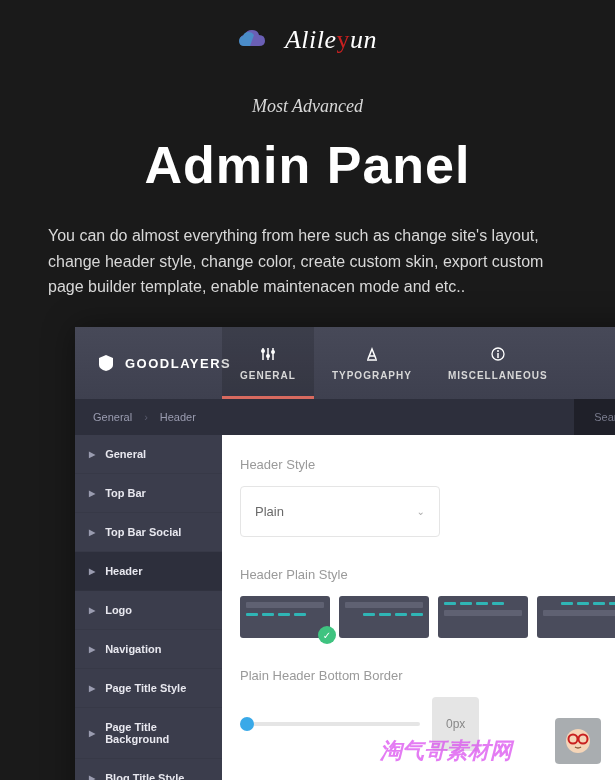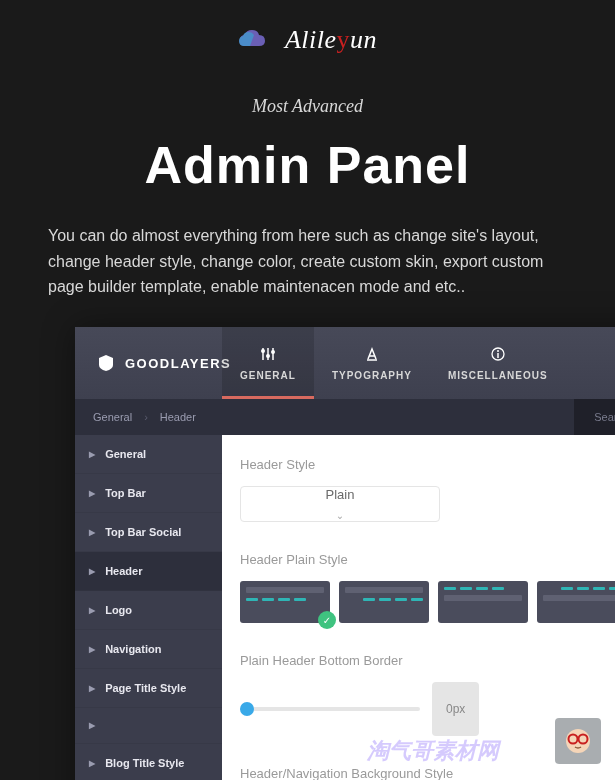--- a/index.html
+++ b/index.html
@@ -152,31 +152,30 @@
   background: #fff;
   padding: 22px 18px;
 }
 .field-label {
   color: #9a9a9a;
   font-size: 13px;
   margin-bottom: 14px;
 }
 .select {
   width: 200px;
-  height: 36px;
+  height: 51px;
   border: 1px solid #e5e5e5;
   border-radius: 4px;
   display: flex;
   align-items: center;
   justify-content: space-between;
   padding: 0 14px;
   color: #6a6a6a;
   font-size: 13px;
   cursor: pointer;
-  flex-direction: column;
 }
 .select .chev { font-size: 10px; color: #aaa; }
 .group { margin-bottom: 30px; }
 .style-row { display: flex; gap: 9px; }
 .style-card {
   width: 90px;
   height: 42px;
   background: #4a4c5c;
   border-radius: 3px;
   padding: 6px;
@@ -239,22 +238,22 @@
 .slider-val {
   background: #e5e5e5;
   color: #888;
   font-size: 12px;
   padding: 20px 14px;
   border-radius: 4px;
 }
 .watermark1 {
   position: absolute;
   bottom: 14px;
-  right: 116px;
-  color: #c4b5fd;
+  right: 103px;
+  color: #d946ef;
   font-family: Georgia, serif;
   text-align: center;
   opacity: 0.7;
   pointer-events: none;
 }
 .watermark1 .big { font-size: 22px; font-weight: bold; font-style: italic; display: block; }
 .watermark1 .small { font-size: 13px; letter-spacing: 2px; display: block; }
 .avatar-btn {
   position: absolute;
   bottom: 16px;
@@ -358,20 +357,21 @@
       <div class="side-item">
           <span class="caret">▶</span>
           <span>Navigation</span>
         </div>
       <div class="side-item">
           <span class="caret">▶</span>
           <span>Page Title Style</span>
         </div>
       <div class="side-item">
           <span class="caret">▶</span>
+          <span>Page Title Background</span>
         </div>
       <div class="side-item">
           <span class="caret">▶</span>
           <span>Blog Title Style</span>
         </div>
     </div>
 
     <div class="content">
       <div class="group">
         <div class="field-label">Header Style</div>

